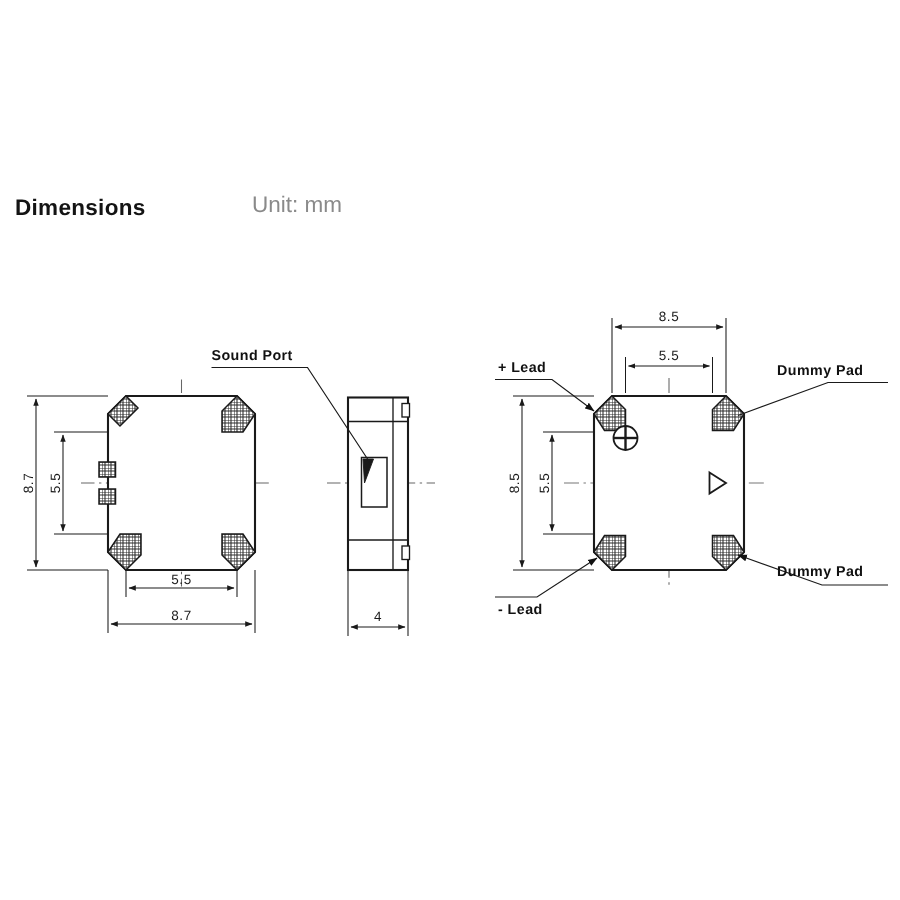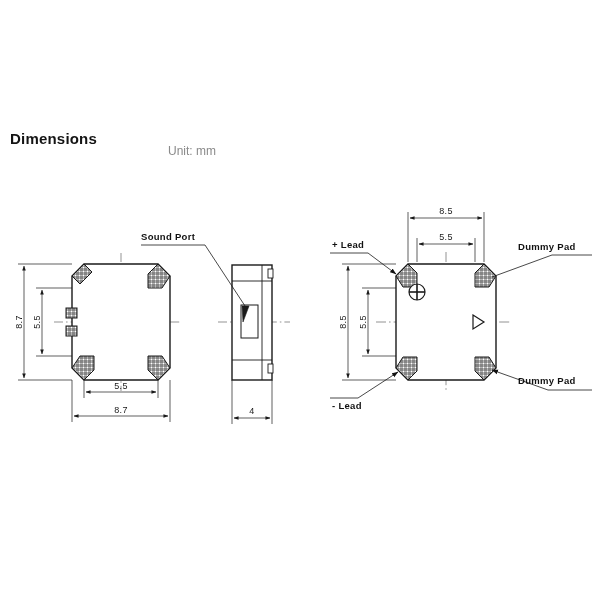--- a/index.html
+++ b/index.html
@@ -24,22 +24,22 @@
     left: 10px;
     top: 130px;
     font-size: 15px;
     font-weight: bold;
     color: #141414;
     letter-spacing: 0.2px;
   }
   #unit {
     position: absolute;
     left: 168px;
-    top: 144px;
-    font-size: 12px;
+    top: 128px;
+    font-size: 15px;
     color: #8a8a8a;
   }
   #drawing {
     position: absolute;
     left: 0;
     top: 0;
   }
   .dim-txt {
     font-family: "Liberation Sans", sans-serif;
     font-size: 9px;

